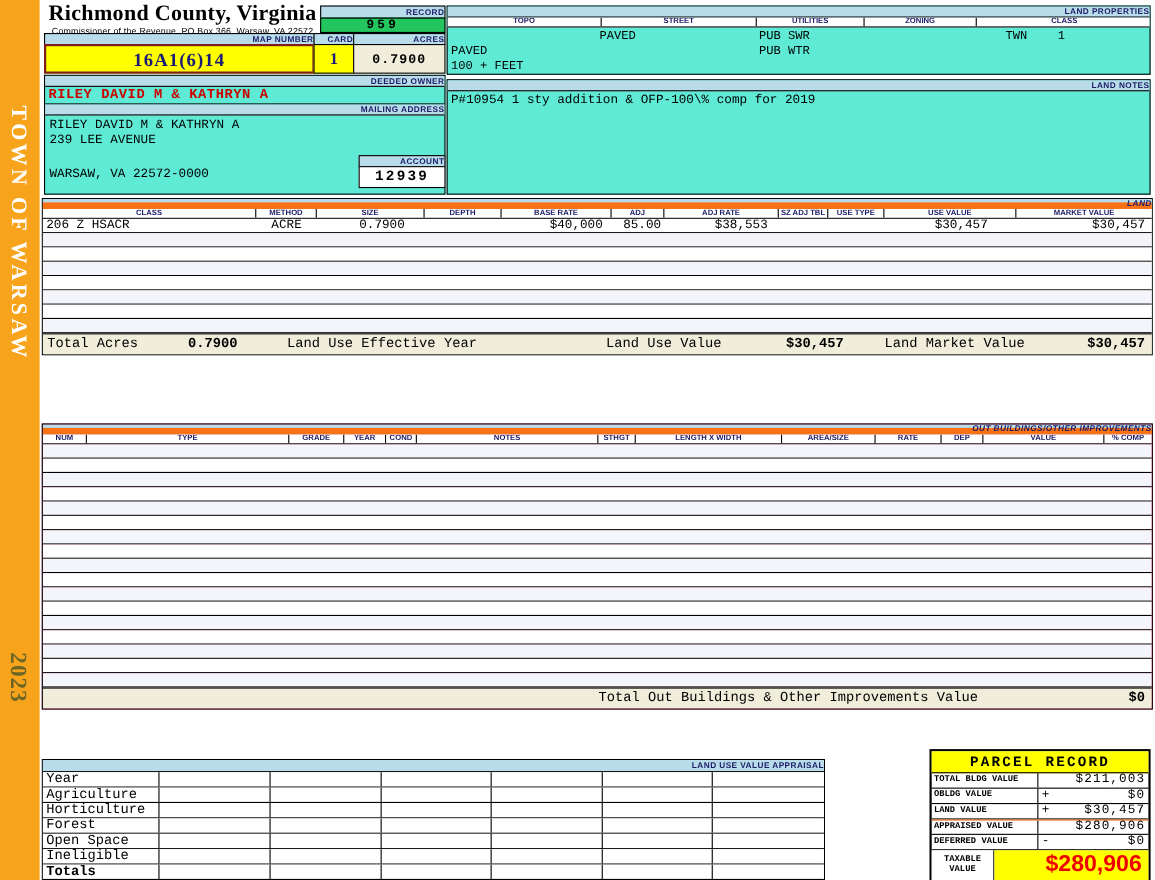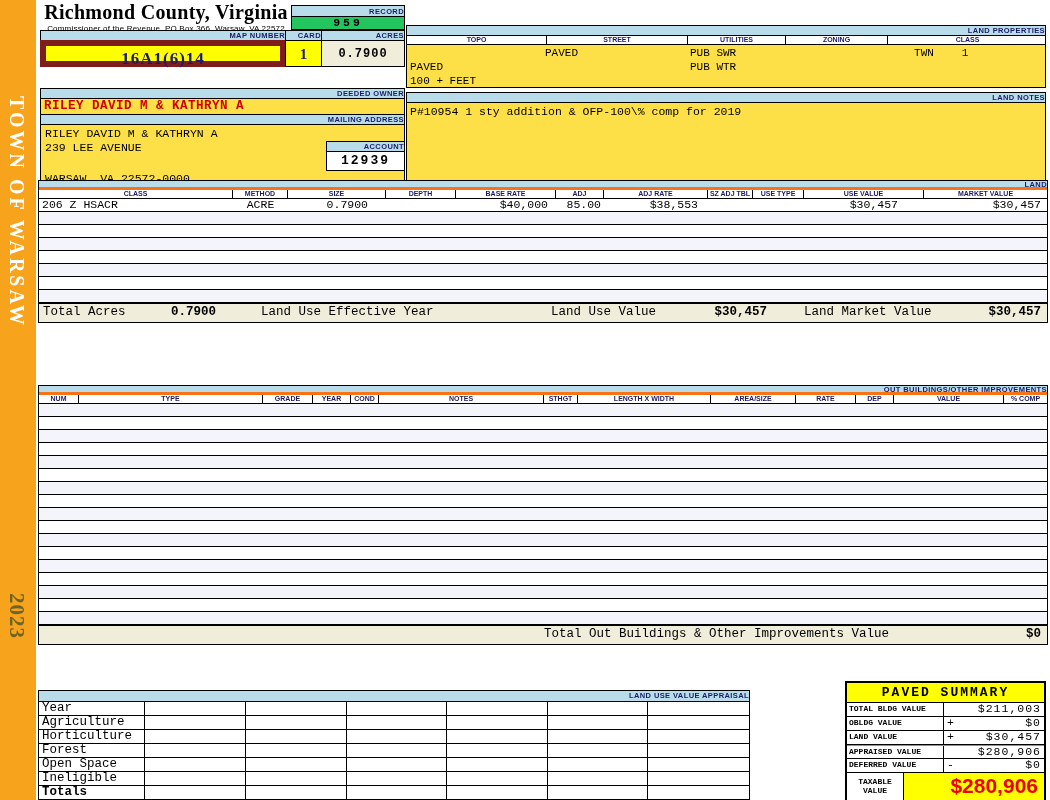--- a/index.html
+++ b/index.html
@@ -1,18 +1,18 @@
 <!DOCTYPE html>
 <html><head>
 <meta charset="utf-8">
 <style>
   html,body{margin:0;padding:0;background:#fff;}
   .page{position:relative;width:1050px;height:800px;background:#fff;overflow:hidden;
         font-family:"Liberation Mono",monospace;color:#000;}
-  .box{position:absolute;border:1px solid #000;box-sizing:border-box;background:#fde047;margin-top:20px;}
+  .box{position:absolute;border:1px solid #000;box-sizing:border-box;background:#5eead4;}
 
   
   .sidebar{position:absolute;left:0;top:0;width:36px;height:800px;background:#F7A41C;}
   .town{position:absolute;left:5px;top:96px;writing-mode:vertical-rl;
         font:bold 20px "Liberation Serif",serif;color:#fff;letter-spacing:3px;white-space:nowrap;}
   .year{position:absolute;left:4px;top:593px;writing-mode:vertical-rl;
         font:bold 21px "Liberation Serif",serif;color:#6d6526;letter-spacing:1px;}
 
   
   .bluebar{background:#B9DCEA;border:1px solid #000;box-sizing:border-box;color:#1b1b66;
@@ -29,21 +29,21 @@
   .title{font:600 20px "Liberation Serif",serif;letter-spacing:.3px;}
   .subtitle{font:8px "Liberation Sans",sans-serif;letter-spacing:.2px;margin-top:0px;}
 
   .record-head{position:absolute;left:291px;top:5px;width:114px;height:12px;line-height:11px;}
   .record-val{position:absolute;left:291px;top:16px;width:114px;height:14px;background:#22c55e;
               border:1px solid #000;box-sizing:border-box;text-align:center;
               font:bold 11.5px "Liberation Mono",monospace;letter-spacing:3px;line-height:12px;}
 
   .map-head{position:absolute;left:40px;top:30px;width:246px;height:11px;line-height:10px;}
   .map-val{position:absolute;left:40px;top:40px;width:246px;height:27px;background:#FFFF00;
-           border:6px solid #7f1d1d;box-sizing:border-box;text-align:center;color:#1a1a78;
+           border:2px solid #7f1d1d;box-sizing:border-box;text-align:center;color:#1a1a78;
            font:bold 17px "Liberation Serif",serif;line-height:26px;letter-spacing:1px;}
   .card-head{position:absolute;left:285px;top:30px;width:37px;height:11px;line-height:10px;}
   .card-val{position:absolute;left:285px;top:40px;width:37px;height:27px;background:#FFFF00;
             border:1px solid #000;box-sizing:border-box;text-align:center;color:#1a1a78;
             font:bold 15px "Liberation Serif",serif;line-height:26px;}
   .acres-head{position:absolute;left:321px;top:30px;width:84px;height:11px;line-height:10px;}
   .acres-val{position:absolute;left:321px;top:40px;width:84px;height:27px;background:#F0EDDB;
              border:1px solid #000;box-sizing:border-box;text-align:center;
              font:bold 12px "Liberation Mono",monospace;line-height:26px;letter-spacing:1px;}
 
@@ -77,21 +77,21 @@
         background:#fff;font-size:11.5px;line-height:12px;overflow:hidden;}
   .dcell{flex:0 0 auto;box-sizing:border-box;white-space:nowrap;overflow:visible;}
   .trow{background:#F0EDDB;font-size:12.5px;line-height:17px;height:19px;display:flex;
         box-sizing:border-box;border-top:1px solid #000;}
   .trow span{display:block;white-space:nowrap;}
   .b{font-weight:bold;}
 
   .lt-box{position:absolute;left:38px;top:180px;width:1008px;border:1px solid #000;
           box-sizing:content-box;background:#fff;}
   .ob-box{position:absolute;left:38px;top:385px;width:1008px;border:1px solid #000;background:#be185d;}
-  .band-inner{height:9px;line-height:8px;border:none;border-bottom:3px solid #f97316;}
+  .band-inner{height:9px;line-height:8px;border:none;border-bottom:6px solid #f97316;font-style:italic;}
   .hrow-inner{height:9px;border-left:none;border-right:none;}
   .hrow-inner .hcell{line-height:8px;}
 
   
   .luva-box{position:absolute;left:38px;top:690px;width:710px;border:1px solid #000;background:#fff;}
   .luva-band{height:11px;line-height:10px;border:none;border-bottom:1px solid #000;}
   .luva-row{display:flex;height:14px;border-bottom:1px solid #000;box-sizing:border-box;background:#fff;}
   .luva-cell{flex:0 0 auto;border-right:1px solid #000;box-sizing:border-box;height:100%;}
   .luva-label{font:12.5px "Liberation Mono",monospace;line-height:13px;padding-left:3px;}
   .luva-row.totals .luva-label{font-weight:bold;}
@@ -331,21 +331,21 @@
           <div class="luva-cell" style="width: 101px;"></div>
           <div class="luva-cell" style="width: 100px;"></div>
           <div class="luva-cell" style="width: 101px;"></div>
           <div class="luva-cell" style="width: 100px;"></div>
           <div class="luva-cell" style="width: 99px; border-right: none;"></div>
         </div>
       </div>
   </div>
 
   <div class="ps">
-    <div class="ps-title">PAVED SUMMARY</div>
+    <div class="ps-title">PARCEL RECORD</div>
     <div id="ps-rows">
         <div class="ps-row">
           <div class="ps-label">TOTAL BLDG VALUE</div>
           <div class="ps-val"><span class="ps-sign"></span><span>$211,003</span></div>
         </div>
         <div class="ps-row">
           <div class="ps-label">OBLDG VALUE</div>
           <div class="ps-val"><span class="ps-sign">+</span><span>$0</span></div>
         </div>
         <div class="ps-row">

